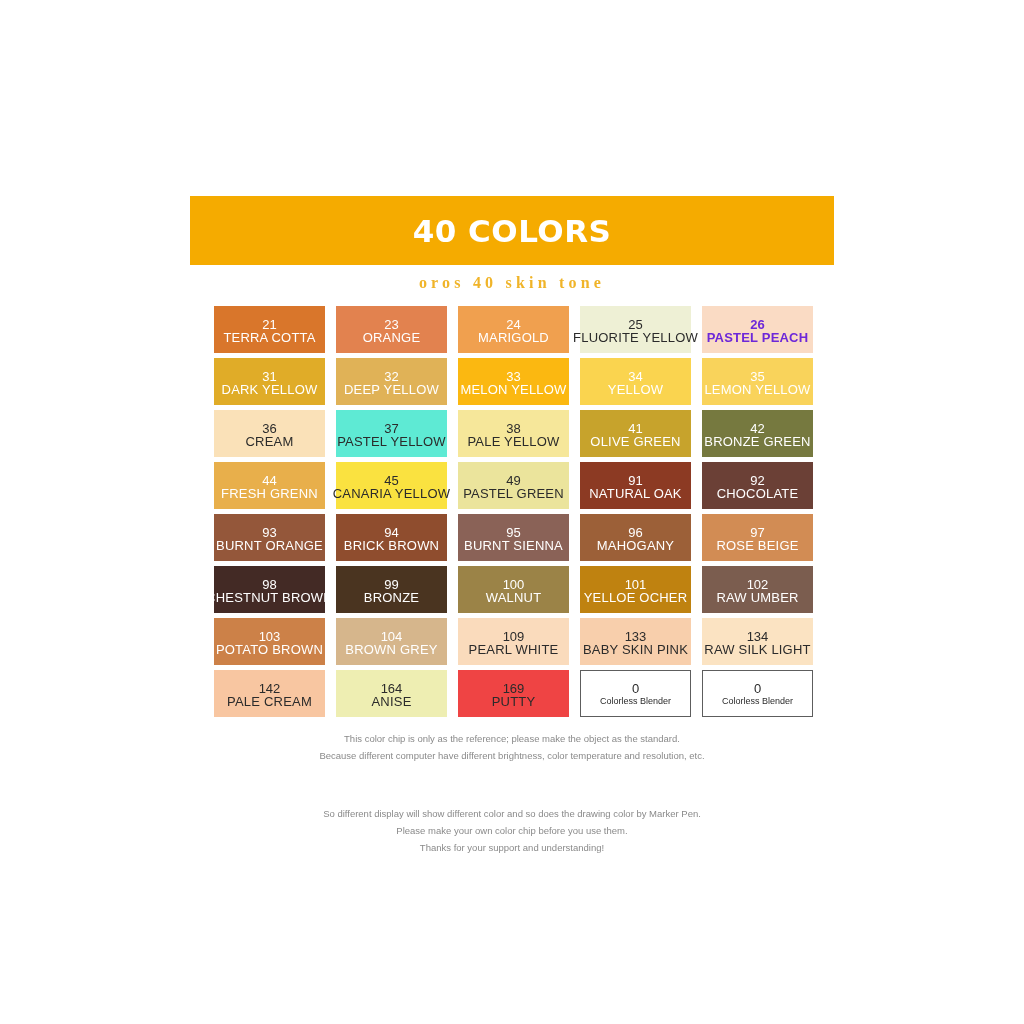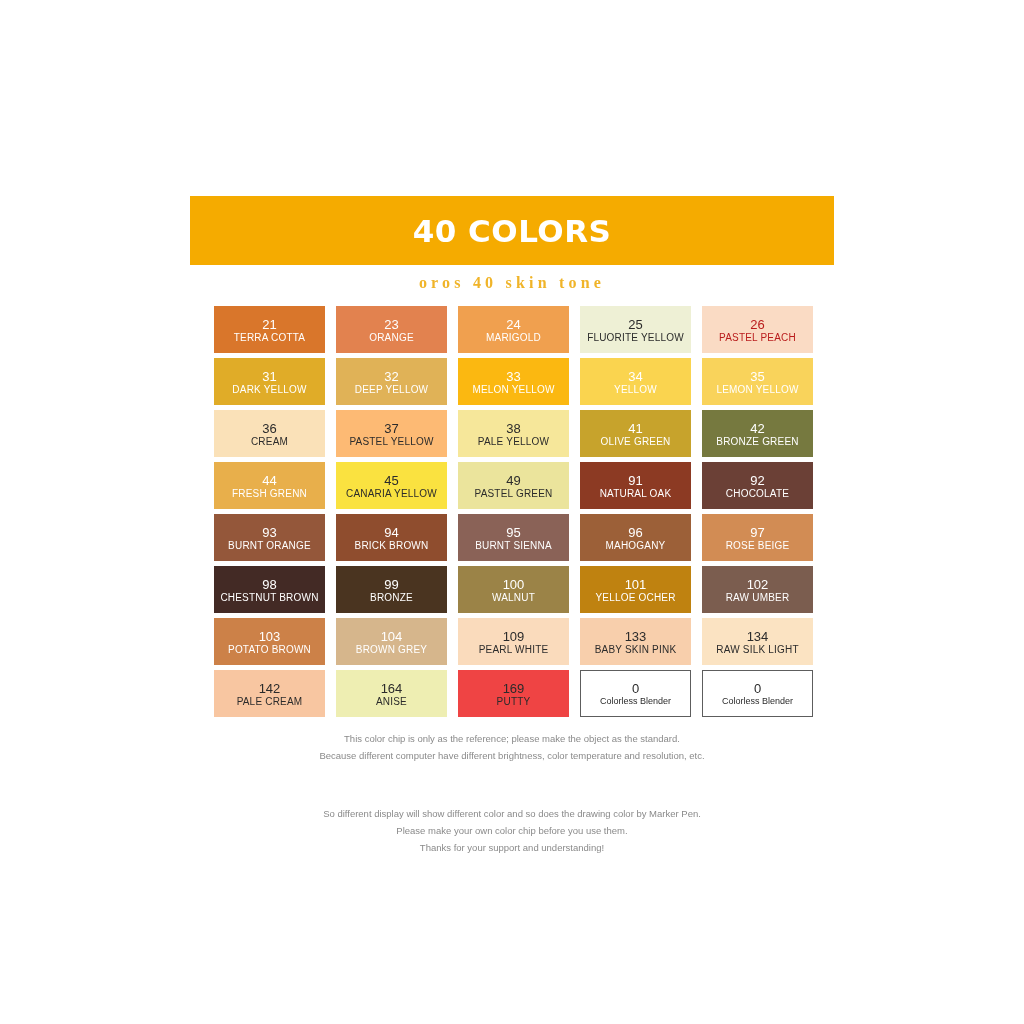--- a/index.html
+++ b/index.html
@@ -71,21 +71,21 @@
   .swatch.blender {
     background: #ffffff;
     border: 1px solid #5d5d5d;
   }
   .swatch-code {
     font-size: 13px;
     line-height: 15px;
     font-family: "Liberation Sans", sans-serif;
   }
   .swatch-name {
-    font-size: 10px;
+    font-size: 13px;
     line-height: 11px;
     letter-spacing: 0.2px;
     white-space: nowrap;
     font-family: "Liberation Sans", sans-serif;
   }
   .swatch.blender .swatch-name {
     font-size: 9px;
     letter-spacing: 0;
   }
   .footer {
@@ -128,21 +128,21 @@
           <div class="swatch-name">ORANGE</div>
         </div>
         <div class="swatch" style="background: rgb(240, 160, 79); color: rgb(255, 255, 255);">
           <div class="swatch-code">24</div>
           <div class="swatch-name">MARIGOLD</div>
         </div>
         <div class="swatch" style="background: rgb(238, 240, 213); color: rgb(43, 43, 43);">
           <div class="swatch-code">25</div>
           <div class="swatch-name">FLUORITE YELLOW</div>
         </div>
-        <div class="swatch" style="background: rgb(250, 219, 196); color: #b91c1c;">
+        <div class="swatch" style="background: rgb(250, 219, 196); color: #6d28d9; font-weight: bold;">
           <div class="swatch-code">26</div>
           <div class="swatch-name">PASTEL PEACH</div>
         </div>
       </div>
       <div class="grid-row">
         <div class="swatch" style="background: rgb(224, 172, 40); color: rgb(255, 255, 255);">
           <div class="swatch-code">31</div>
           <div class="swatch-name">DARK YELLOW</div>
         </div>
         <div class="swatch" style="background: rgb(224, 178, 87); color: rgb(255, 255, 255);">
@@ -160,21 +160,21 @@
         <div class="swatch" style="background: rgb(249, 211, 91); color: rgb(255, 255, 255);">
           <div class="swatch-code">35</div>
           <div class="swatch-name">LEMON YELLOW</div>
         </div>
       </div>
       <div class="grid-row">
         <div class="swatch" style="background: rgb(250, 225, 184); color: rgb(43, 43, 43);">
           <div class="swatch-code">36</div>
           <div class="swatch-name">CREAM</div>
         </div>
-        <div class="swatch" style="background: #fdba74; color: rgb(43, 43, 43);">
+        <div class="swatch" style="background: #5eead4; color: rgb(43, 43, 43);">
           <div class="swatch-code">37</div>
           <div class="swatch-name">PASTEL YELLOW</div>
         </div>
         <div class="swatch" style="background: rgb(246, 231, 154); color: rgb(43, 43, 43);">
           <div class="swatch-code">38</div>
           <div class="swatch-name">PALE YELLOW</div>
         </div>
         <div class="swatch" style="background: rgb(199, 163, 44); color: rgb(255, 255, 255);">
           <div class="swatch-code">41</div>
           <div class="swatch-name">OLIVE GREEN</div>

